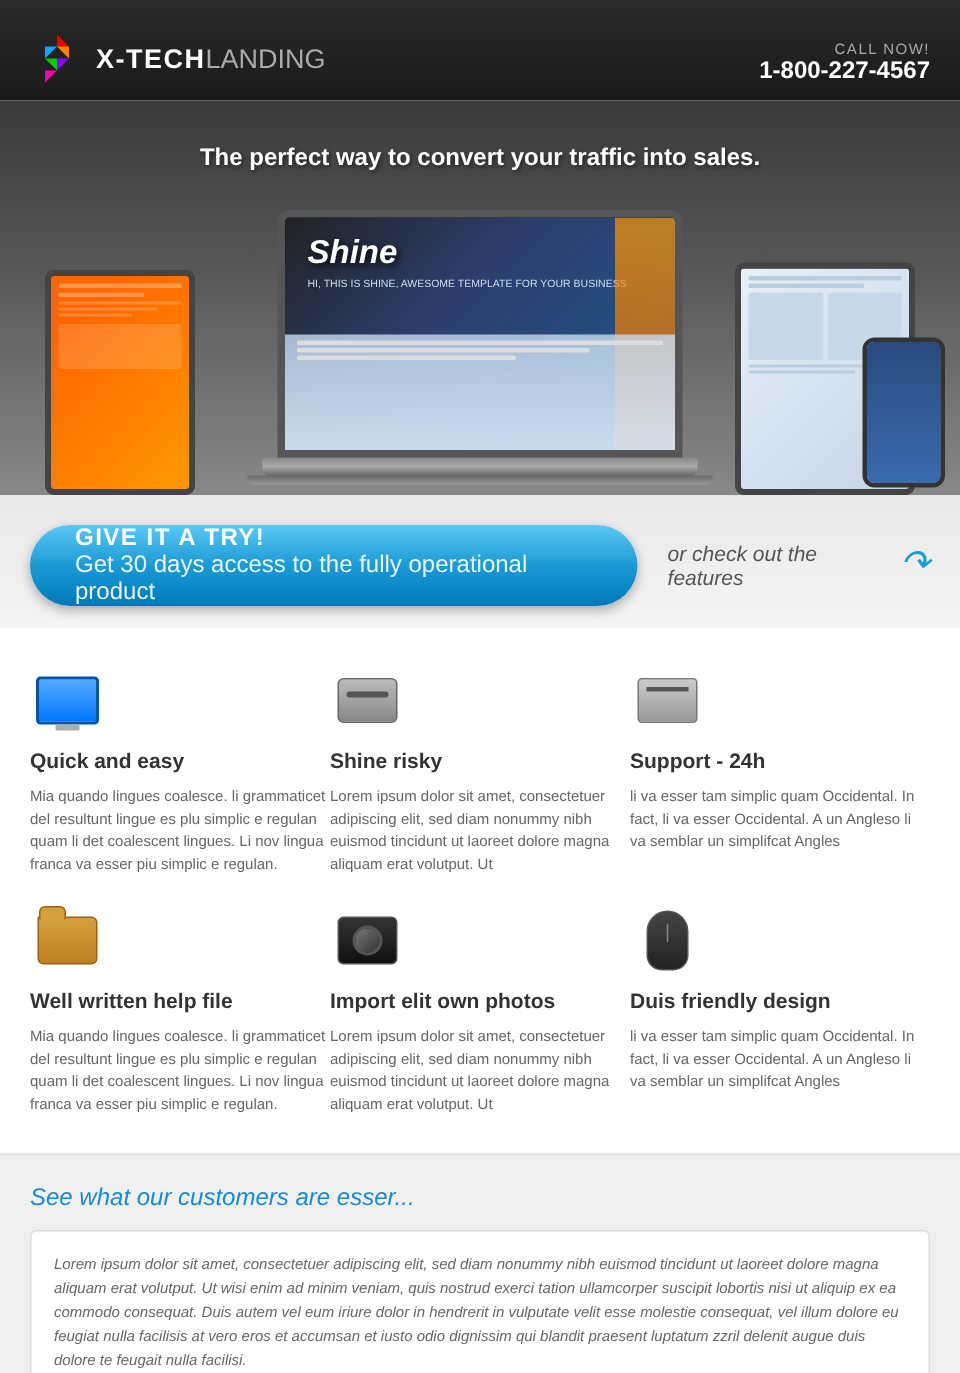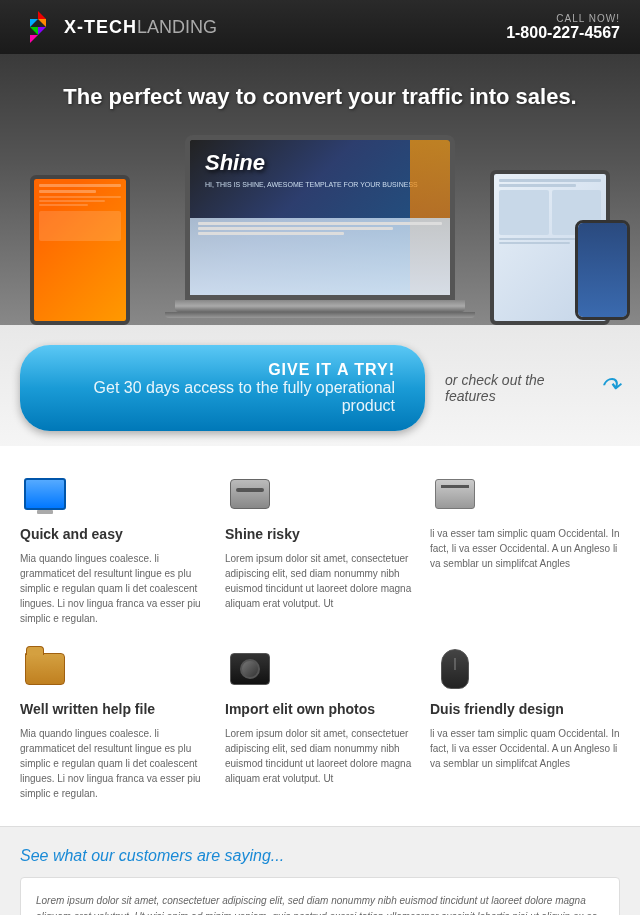--- a/index.html
+++ b/index.html
@@ -9,23 +9,23 @@
       background: #fff;
       color: #333;
       font-size: 13px;
     }
 
     
     #header {
       background: linear-gradient(180deg, #2a2a2a 0%, #1a1a1a 100%);
       padding: 10px 20px;
       display: flex;
-      align-items: center;
+      align-items: flex-end;
       justify-content: space-between;
-      height: 54px;
+      height: 67px;
     }
     #logo-area {
       display: flex;
       align-items: center;
       gap: 8px;
     }
     #logo-icon {
       width: 36px;
       height: 36px;
     }
@@ -43,21 +43,21 @@
       font-weight: bold;
     }
 
     
     #hero {
       background: linear-gradient(180deg, #3a3a3a 0%, #555 40%, #888 100%);
       padding: 20px 0 0 0;
       text-align: center;
     }
     #hero-headline {
-      font-size: 22px;
+      font-size: 16px;
       font-weight: bold;
       color: #fff;
       padding: 10px 8px 15px;
       text-shadow: 1px 1px 3px rgba(0,0,0,0.5);
     }
     #devices-container {
       position: relative;
       height: 200px;
       width: 100%;
       display: flex;
@@ -208,23 +208,23 @@
       display: flex;
       align-items: center;
       justify-content: center;
       gap: 20px;
     }
     #cta-button-main {
       background: linear-gradient(180deg, #5bc8f5 0%, #1a9bd6 50%, #0078b8 100%);
       color: #fff;
       border: none;
       border-radius: 30px;
-      padding: 16px 30px;
+      padding: 0 30px;
       cursor: pointer;
-      text-align: right;
+      text-align: left;
       min-width: 220px;
       box-shadow: 0 3px 8px rgba(0,0,0,0.3);
     }
     .cta-main-text {
       font-size: 16px;
       font-weight: bold;
       letter-spacing: 1px;
     }
     .cta-sub-text {
       font-size: 16px;
@@ -242,21 +242,21 @@
       color: #1a9bd6;
       font-size: 24px;
     }
 
     
     #features {
       background: #fff;
       padding: 25px 20px;
       display: grid;
       grid-template-columns: 1fr 1fr 1fr;
-      gap: 20px 15px;
+      gap: 20px 0;
     }
     .feature-item {
       display: flex;
       flex-direction: column;
       gap: 5px;
     }
     .feature-header {
       display: flex;
       align-items: flex-start;
       gap: 10px;
@@ -534,20 +534,21 @@
     </div>
     <div class="feature-title">Shine risky</div>
     <div class="feature-text">Lorem ipsum dolor sit amet, consectetuer adipiscing elit, sed diam nonummy nibh euismod tincidunt ut laoreet dolore magna aliquam erat volutput. Ut</div>
   </div>
   <div class="feature-item">
     <div class="feature-header">
       <div class="feature-icon-box">
         <div class="icon-support"></div>
       </div>
     </div>
+    <div class="feature-title">Support - 24h</div>
     <div class="feature-text">li va esser tam simplic quam Occidental. In fact, li va esser Occidental. A un Angleso li va semblar un simplifcat Angles</div>
   </div>
 
   <div class="feature-item">
     <div class="feature-header">
       <div class="feature-icon-box">
         <div class="icon-folder"></div>
       </div>
     </div>
     <div class="feature-title">Well written help file</div>
@@ -569,18 +570,18 @@
       </div>
     </div>
     <div class="feature-title">Duis friendly design</div>
     <div class="feature-text">li va esser tam simplic quam Occidental. In fact, li va esser Occidental. A un Angleso li va semblar un simplifcat Angles</div>
   </div>
 </section>
 
 <div class="divider-line"></div>
 
 <section id="testimonial-section">
-  <div id="testimonial-headline">See what our customers are saying...</div>
+  <div id="testimonial-headline">See what our customers are esser...</div>
   <div id="testimonial-box">
     <div id="testimonial-text">Lorem ipsum dolor sit amet, consectetuer adipiscing elit, sed diam nonummy nibh euismod tincidunt ut laoreet dolore magna aliquam erat volutput. Ut wisi enim ad minim veniam, quis nostrud exerci tation ullamcorper suscipit lobortis nisi ut aliquip ex ea commodo consequat. Duis autem vel eum iriure dolor in hendrerit in vulputate velit esse molestie consequat, vel illum dolore eu feugiat nulla facilisis at vero eros et accumsan et iusto odio dignissim qui blandit praesent luptatum zzril delenit augue duis dolore te feugait nulla facilisi.</div>
 
   </div>
 </section>
 
 </body></html>

